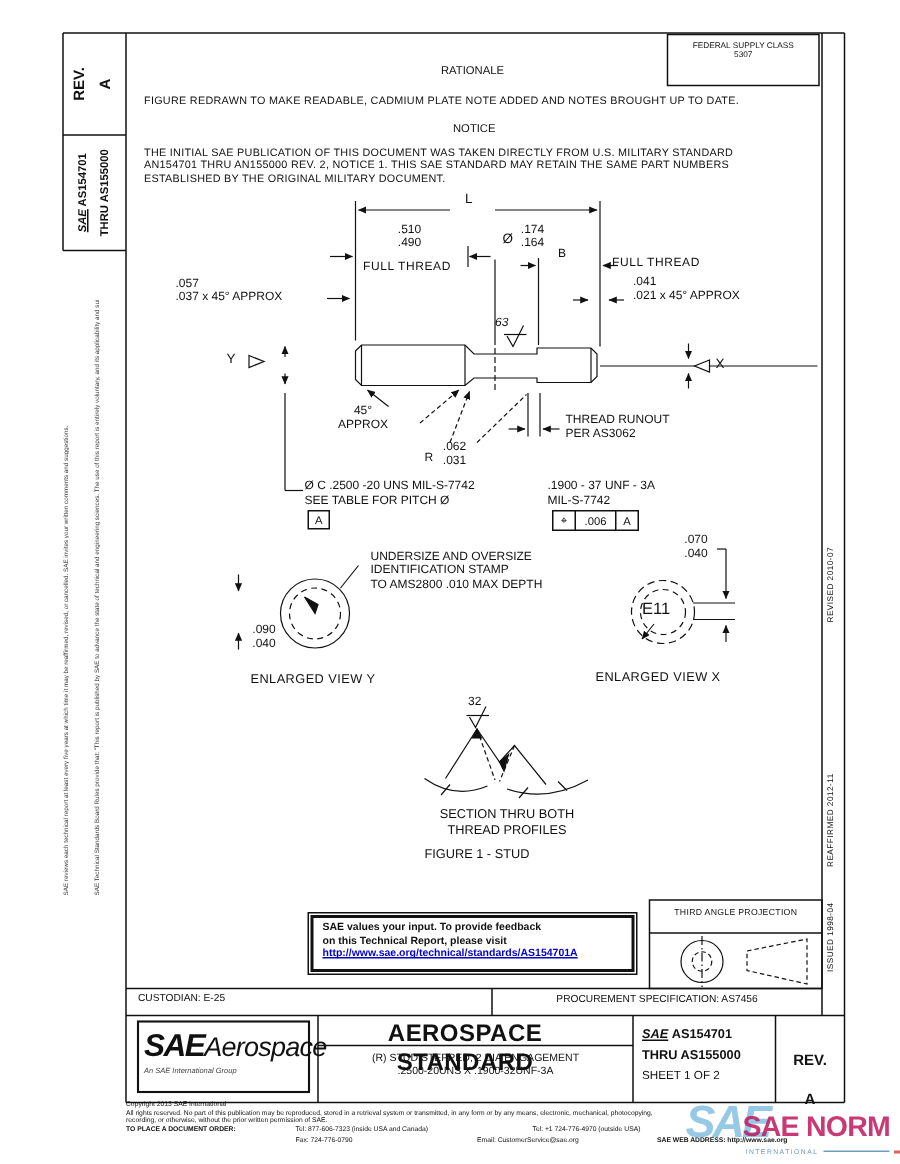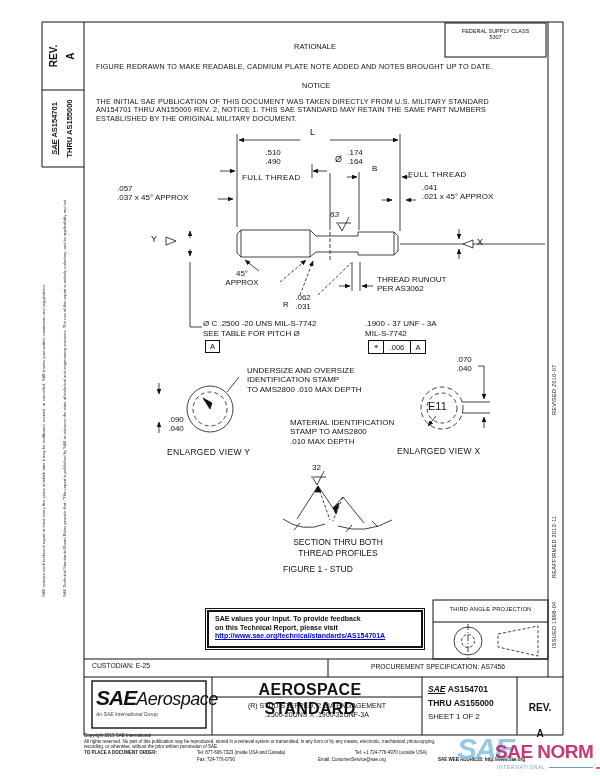--- a/index.html
+++ b/index.html
@@ -198,23 +198,20 @@
   </div>
   <div class="t c" style="left:164px;top:367px;width:24px;font-size:8px;margin-top:48px;">.090
 .040</div>
   <div class="t" style="left:247px;top:366px;font-size:8px;">UNDERSIZE AND OVERSIZE
 IDENTIFICATION STAMP
 TO AMS2800 .010 MAX DEPTH</div>
   <div class="t" style="left:167px;top:447px;font-size:8.5px;letter-spacing:0.3px;">ENLARGED VIEW Y</div>
   <div class="t c" style="left:452px;top:355px;width:24px;font-size:8px;">.070
 .040</div>
   <div class="t" style="left:428px;top:400px;font-size:11px;">E11</div>
-  <div class="t" style="left:290px;top:418px;font-size:8px;">MATERIAL IDENTIFICATION
-STAMP TO AMS2800
-.010 MAX DEPTH</div>
   <div class="t" style="left:397px;top:446px;font-size:8.5px;letter-spacing:0.3px;">ENLARGED VIEW X</div>
   <div class="t" style="left:312px;top:463px;font-size:8px;">32</div>
   <div class="t c" style="left:288px;top:537px;width:100px;font-size:8.5px;line-height:1.25;">SECTION THRU BOTH
 THREAD PROFILES</div>
   <div class="t" style="left:283px;top:564px;font-size:8.5px;">FIGURE 1 - STUD</div>
 
   <div style="position:absolute;left:207px;top:610px;width:216px;height:38px;z-index:2;border:2px solid #111;outline:1px solid #111;outline-offset:1px;padding:2px 0 0 6px;box-sizing:border-box;">
     <div class="t b" style="position:static;font-size:7px;line-height:1.3;">SAE values your input. To provide feedback
 on this Technical Report, please visit</div>
     <a class="t b link" style="position:static;display:block;font-size:7px;color:#0000cc;" href="#">http://www.sae.org/technical/standards/AS154701A</a>

